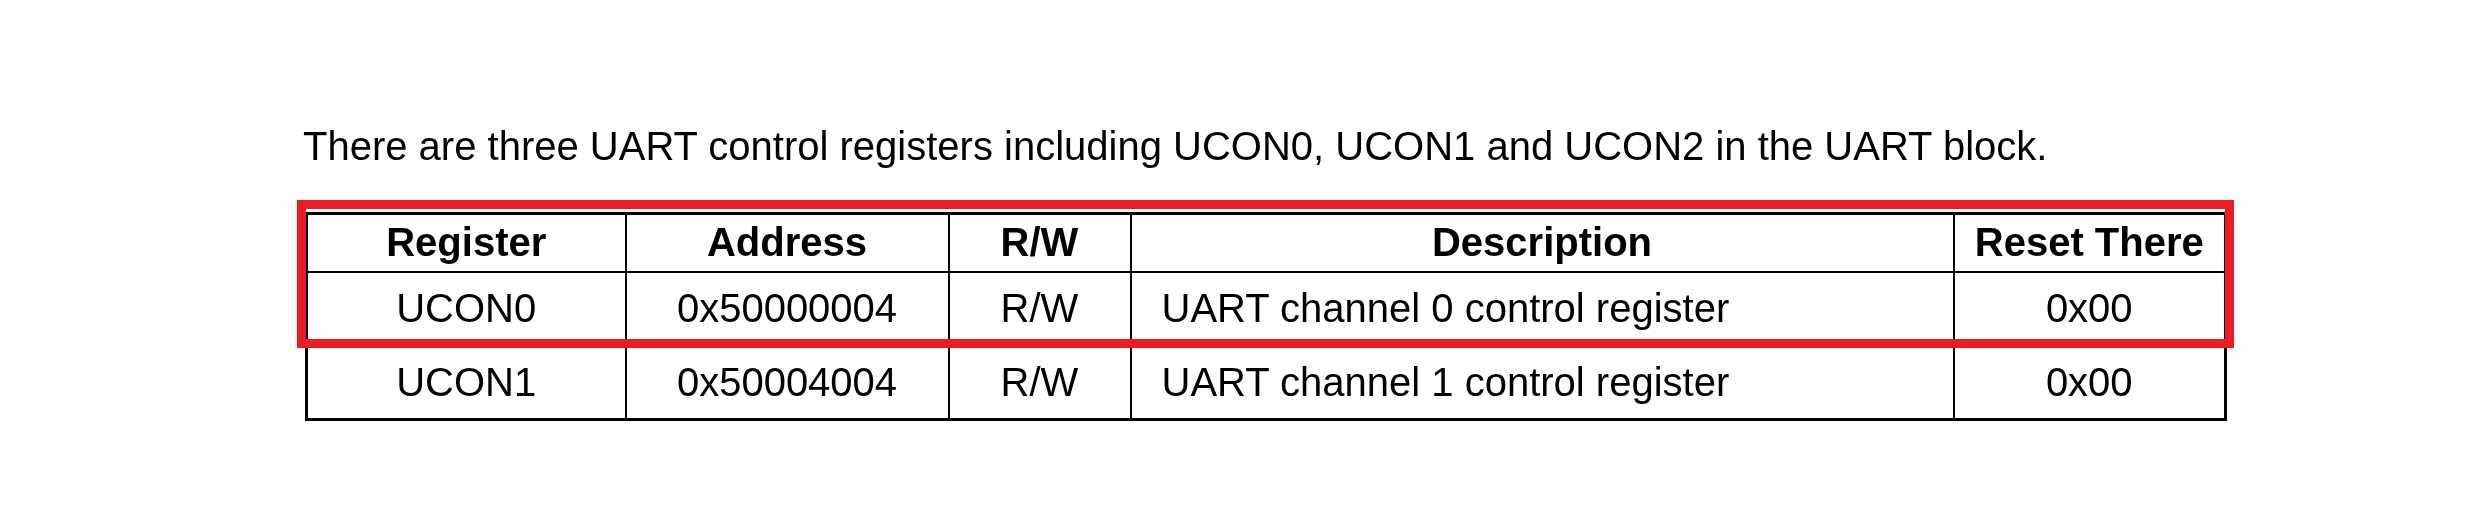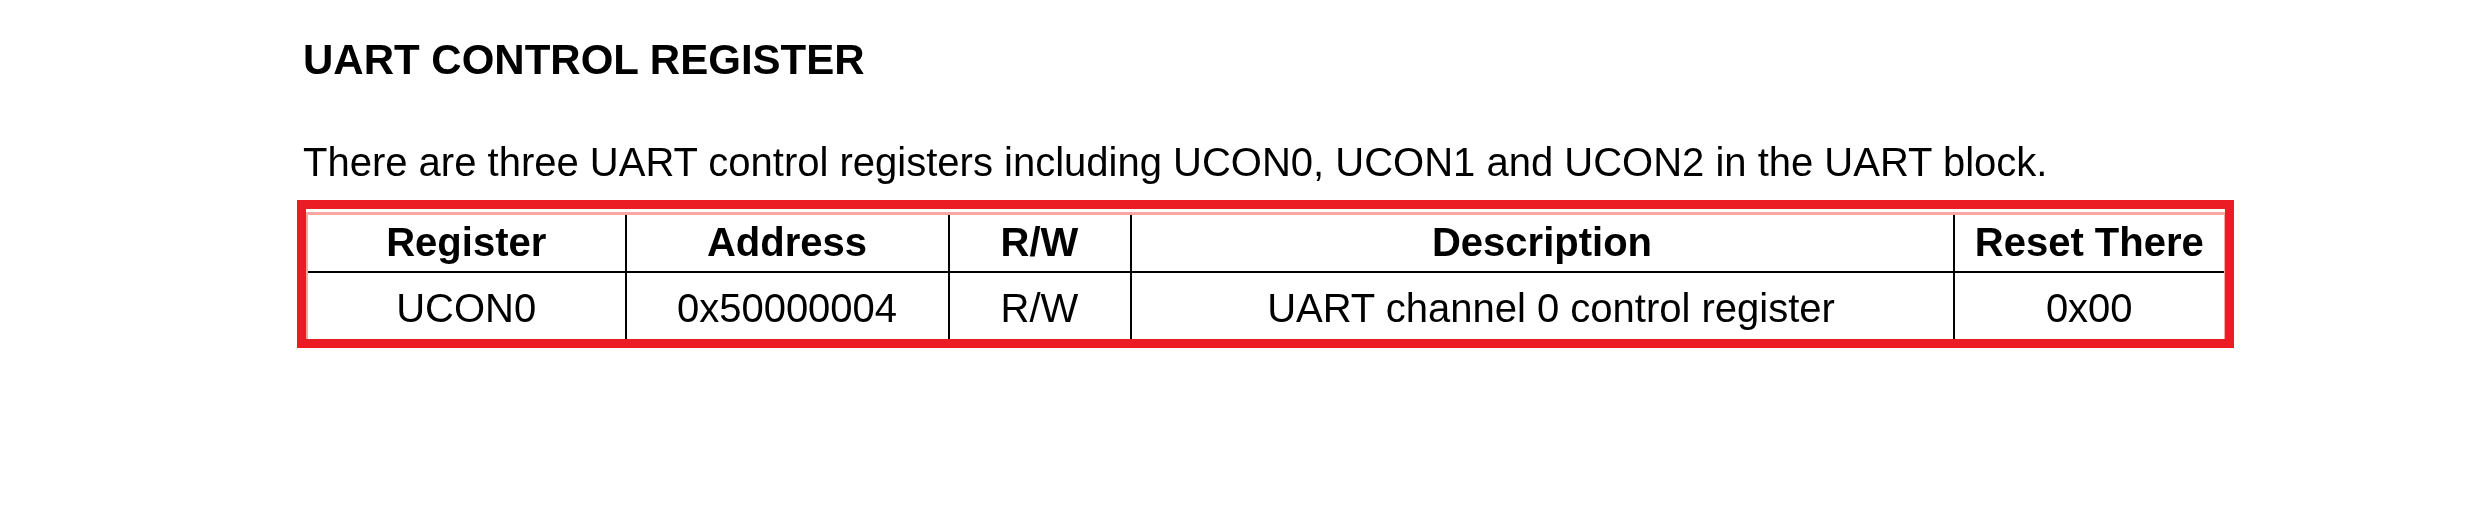--- a/index.html
+++ b/index.html
@@ -22,34 +22,34 @@
     top: 36px;
     font-size: 42px;
     font-weight: bold;
     line-height: 1.15;
     letter-spacing: 0px;
     white-space: nowrap;
   }
   .intro {
     position: absolute;
     left: 303px;
-    top: 138px;
+    top: 122px;
     font-size: 40px;
     line-height: 1.2;
     white-space: nowrap;
     text-align: right;
   }
   table.reg-table {
     position: absolute;
     left: 305px;
     top: 212px;
     width: 1919px;
     border-collapse: collapse;
     table-layout: fixed;
-    border: 3px solid #fca5a5;
+    border: 3px solid #000000;
   }
   table.reg-table th,
   table.reg-table td {
     border: 2px solid #000000;
     font-size: 40px;
     text-align: center;
     vertical-align: middle;
     padding: 0;
     box-sizing: border-box;
     overflow: hidden;
@@ -57,41 +57,40 @@
   }
   table.reg-table th {
     font-weight: bold;
     height: 58px;
   }
   table.reg-table td {
     font-weight: normal;
     height: 74px;
   }
   table.reg-table td.desc {
-    text-align: center;
-    padding-left: 18px;
+    text-align: left;
+    padding-left: 30px;
   }
   .highlight-box {
     position: absolute;
     left: 297px;
     top: 200px;
     width: 1937px;
     height: 148px;
     border: 9px solid #EC1C24;
     box-sizing: border-box;
     pointer-events: none;
     background: transparent;
   }
 </style>
 </head>
 <body>
 
 <div class="page">
 
-  <div class="heading">UART CONTROL REGISTER</div>
 
   <div class="intro">There are three UART control registers including UCON0, UCON1 and UCON2 in the UART block.</div>
 
   <table class="reg-table">
     <colgroup>
       <col style="width:319px">
       <col style="width:323px">
       <col style="width:182px">
       <col style="width:823px">
       <col style="width:272px">
@@ -106,18 +105,25 @@
       </tr>
     </thead>
     <tbody>
       <tr>
         <td>UCON0</td>
         <td>0x50000004</td>
         <td>R/W</td>
         <td class="desc">UART channel 0 control register</td>
         <td>0x00</td>
       </tr>
+      <tr>
+        <td>UCON1</td>
+        <td>0x50004004</td>
+        <td>R/W</td>
+        <td class="desc">UART channel 1 control register</td>
+        <td>0x00</td>
+      </tr>
     </tbody>
   </table>
 
   <div class="highlight-box"></div>
 
 </div>
 
 </body></html>

